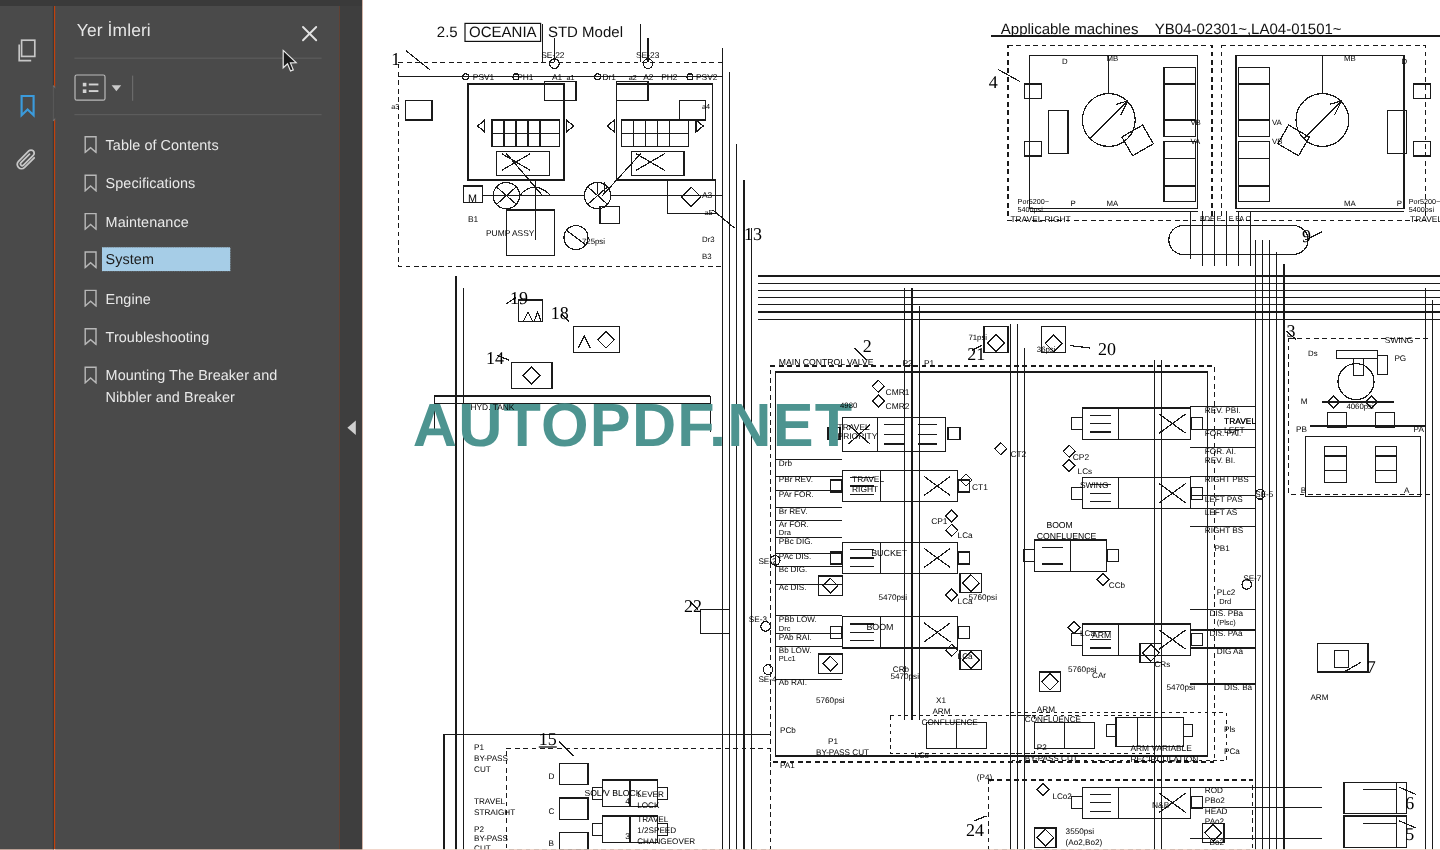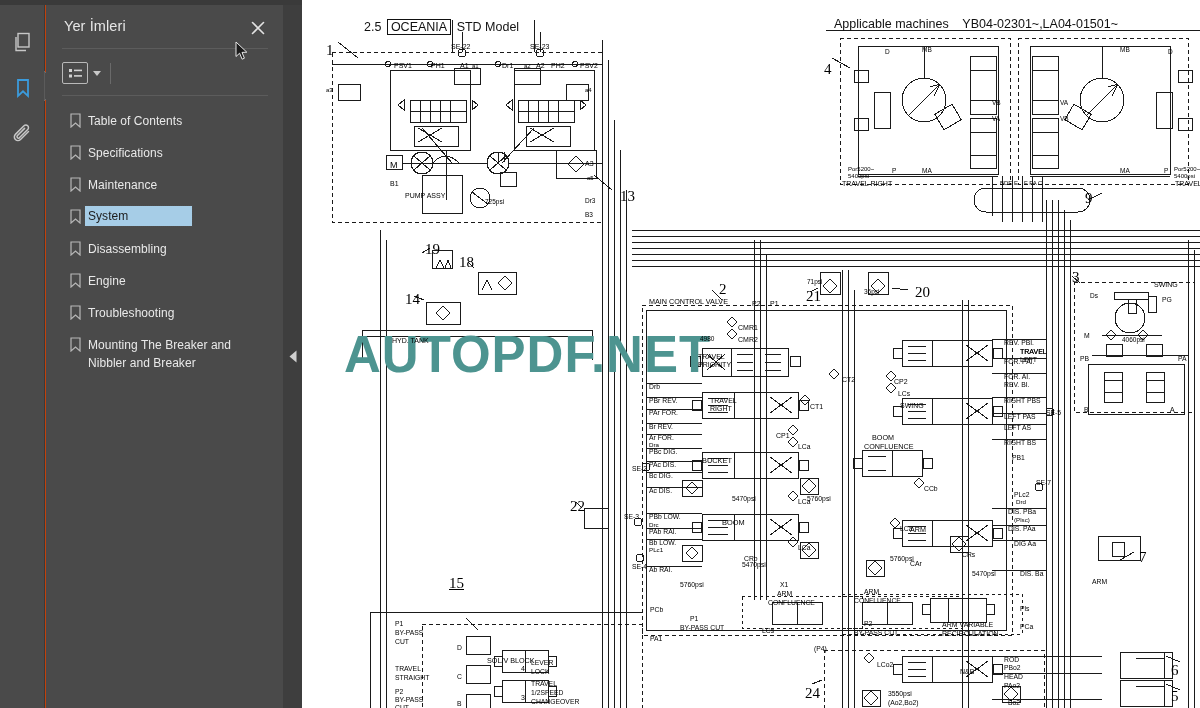--- a/index.html
+++ b/index.html
@@ -157,28 +157,20 @@
         </span>
         <span class="bm-label">Maintenance</span>
       </div>
       <div class="bm-item selected">
         <span class="bm-icon">
           <svg width="11" height="15" viewBox="0 0 11 15">
               <path d="M1 1 L10 1 L10 14 L5.5 10 L1 14 Z" fill="none" stroke="#b7b7b7" stroke-width="1.2"></path>
             </svg>
         </span>
         <span class="bm-label">System</span>
-      </div>
-      <div class="bm-item">
-        <span class="bm-icon">
-          <svg width="11" height="15" viewBox="0 0 11 15">
-              <path d="M1 1 L10 1 L10 14 L5.5 10 L1 14 Z" fill="none" stroke="#b7b7b7" stroke-width="1.2"></path>
-            </svg>
-        </span>
-        <span class="bm-label">Disassembling</span>
       </div>
       <div class="bm-item">
         <span class="bm-icon">
           <svg width="11" height="15" viewBox="0 0 11 15">
               <path d="M1 1 L10 1 L10 14 L5.5 10 L1 14 Z" fill="none" stroke="#b7b7b7" stroke-width="1.2"></path>
             </svg>
         </span>
         <span class="bm-label">Engine</span>
       </div>
       <div class="bm-item">
@@ -595,21 +587,21 @@
         <div class="cnum" style="left: 783px; top: 190px;">9</div>
         <div class="cnum" style="left: 123px; top: 241px;">19</div>
         <div class="cnum" style="left: 157px; top: 254px;">18</div>
         <div class="cnum" style="left: 103px; top: 291px;">14</div>
         <div class="cnum" style="left: 417px; top: 281px;">2</div>
         <div class="cnum" style="left: 504px; top: 288px; text-align: center;">21</div>
         <div class="cnum" style="left: 613px; top: 284px;">20</div>
         <div class="cnum" style="left: 770px; top: 269px;">3</div>
         <div class="cnum" style="left: 268px; top: 498px;">22</div>
         <div class="cnum" style="left: 837px; top: 549px;">7</div>
-        <div class="cnum" style="left: 147px; top: 575px; text-decoration: underline;">15</div>
+        <div class="cnum" style="left: 147px; top: 609px; text-decoration: underline;">15</div>
         <div class="cnum" style="left: 503px; top: 685px;">24</div>
         <div class="cnum" style="left: 869px; top: 662px;">6</div>
         <div class="cnum" style="left: 869px; top: 688px;">5</div>
       </div>
 
     <div id="labels">
         <div class="lbl" style="left: 149px; top: 43px; font-size: 7px;">SE-22</div>
         <div class="lbl" style="left: 228px; top: 43px; font-size: 7px;">SE-23</div>
         <div class="lbl" style="left: 92px; top: 62px; font-size: 7px;">PSV1</div>
         <div class="lbl" style="left: 129px; top: 62px; font-size: 7px;">PH1</div>
@@ -678,21 +670,21 @@
         <div class="lbl" style="left: 347px; top: 521px; font-size: 6.2px;">Drc</div>
         <div class="lbl" style="left: 347px; top: 528px; font-size: 6.8px;">PAb RAI.</div>
         <div class="lbl" style="left: 347px; top: 539px; font-size: 6.8px;">Bb LOW.</div>
         <div class="lbl" style="left: 347px; top: 546px; font-size: 6.2px;">PLc1</div>
         <div class="lbl" style="left: 347px; top: 566px; font-size: 6.8px;">Ab RAI.</div>
         <div class="lbl" style="left: 330px; top: 465px; font-size: 6.8px;">SE-2</div>
         <div class="lbl" style="left: 322px; top: 513px; font-size: 6.8px;">SE-3</div>
         <div class="lbl" style="left: 330px; top: 563px; font-size: 6.8px;">SE-4</div>
         <div class="lbl" style="left: 408px; top: 397px; font-size: 7px;">TRAVEL</div>
         <div class="lbl" style="left: 408px; top: 405px; font-size: 7px;">RIGHT</div>
-        <div class="lbl" style="left: 400px; top: 456px; font-size: 7.4px;">BUCKET</div>
+        <div class="lbl" style="left: 424px; top: 456px; font-size: 7.4px;">BUCKET</div>
         <div class="lbl" style="left: 420px; top: 518px; font-size: 7.4px;">BOOM</div>
         <div class="lbl" style="left: 474px; top: 432px; font-size: 7px;">CP1</div>
         <div class="lbl" style="left: 592px; top: 378px; font-size: 7px;">CP2</div>
         <div class="lbl" style="left: 508px; top: 403px; font-size: 7px;">CT1</div>
         <div class="lbl" style="left: 540px; top: 376px; font-size: 7px;">CT2</div>
         <div class="lbl" style="left: 496px; top: 443px; font-size: 6.8px;">LCa</div>
         <div class="lbl" style="left: 596px; top: 390px; font-size: 6.8px;">LCs</div>
         <div class="lbl" style="left: 496px; top: 498px; font-size: 6.8px;">LCa</div>
         <div class="lbl" style="left: 496px; top: 544px; font-size: 6.8px;">LCa</div>
         <div class="lbl" style="left: 442px; top: 555px; font-size: 6.8px;">CRb</div>

